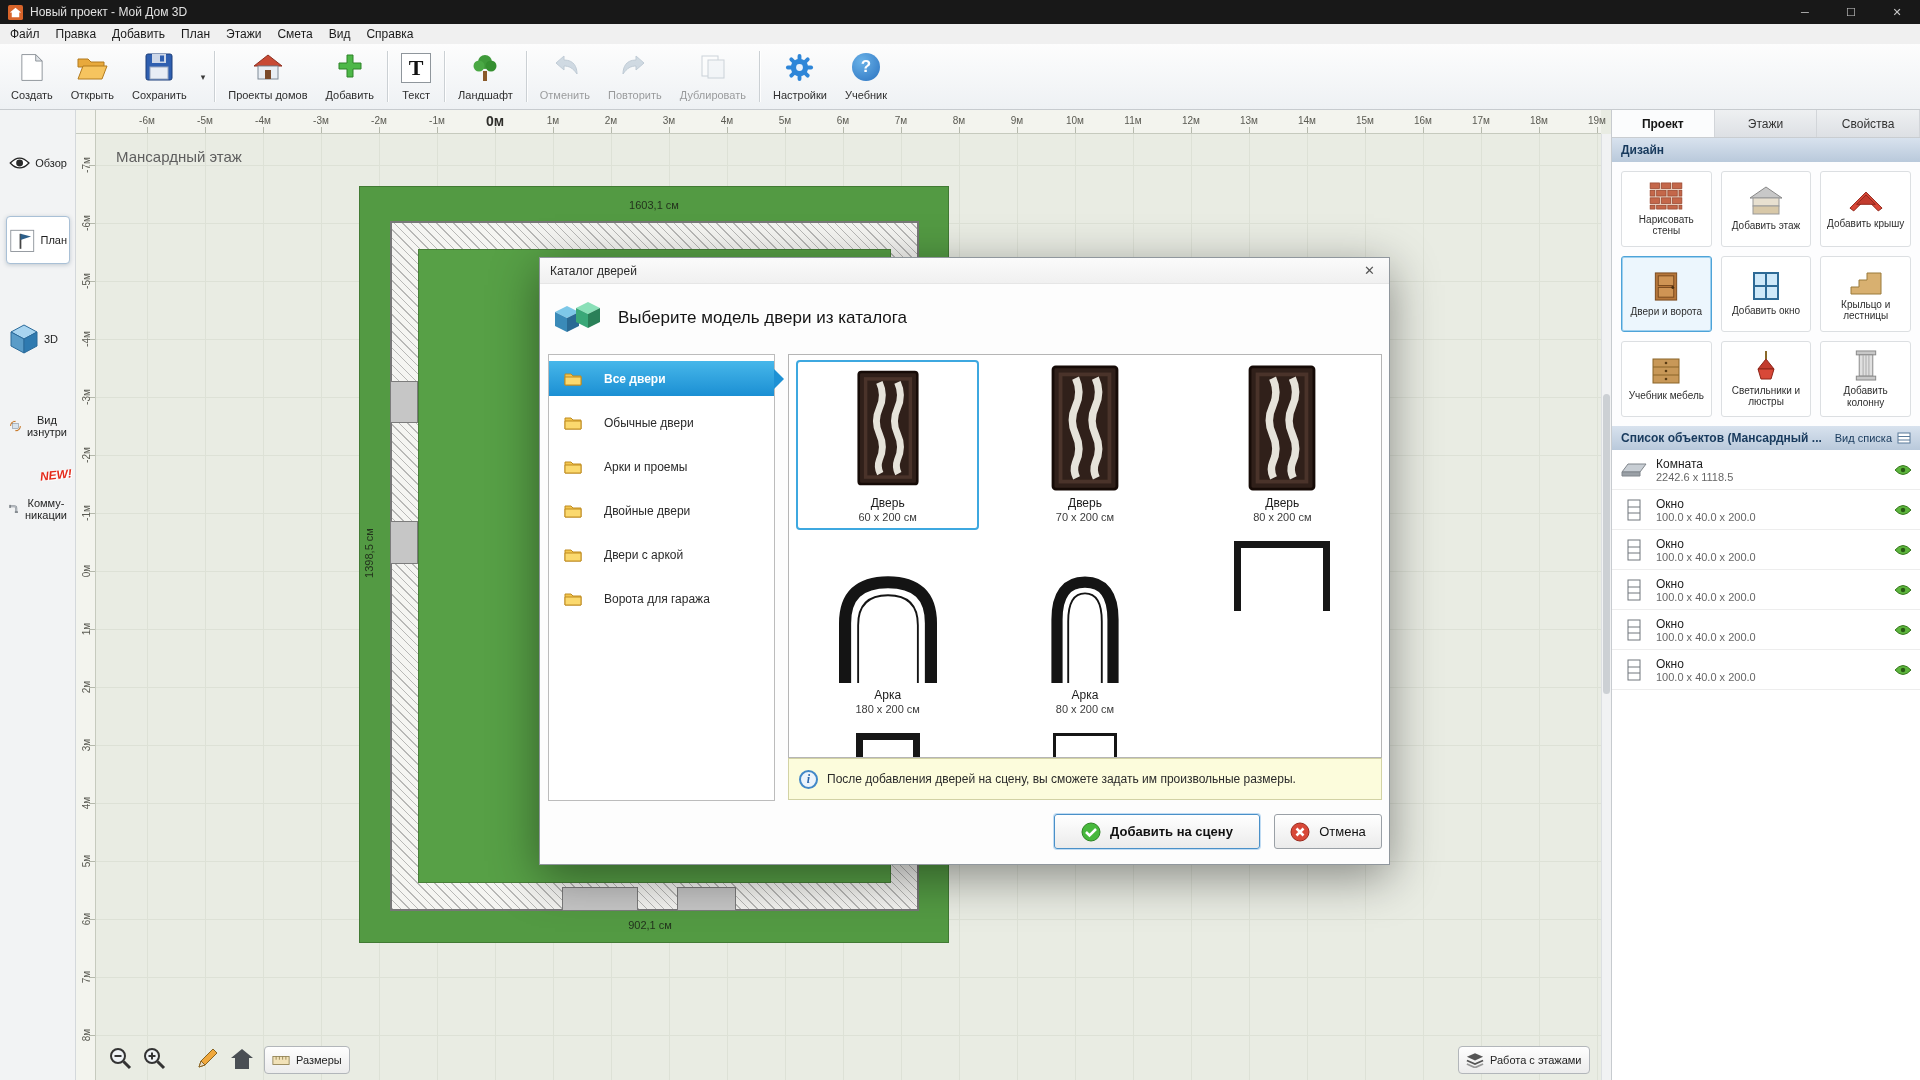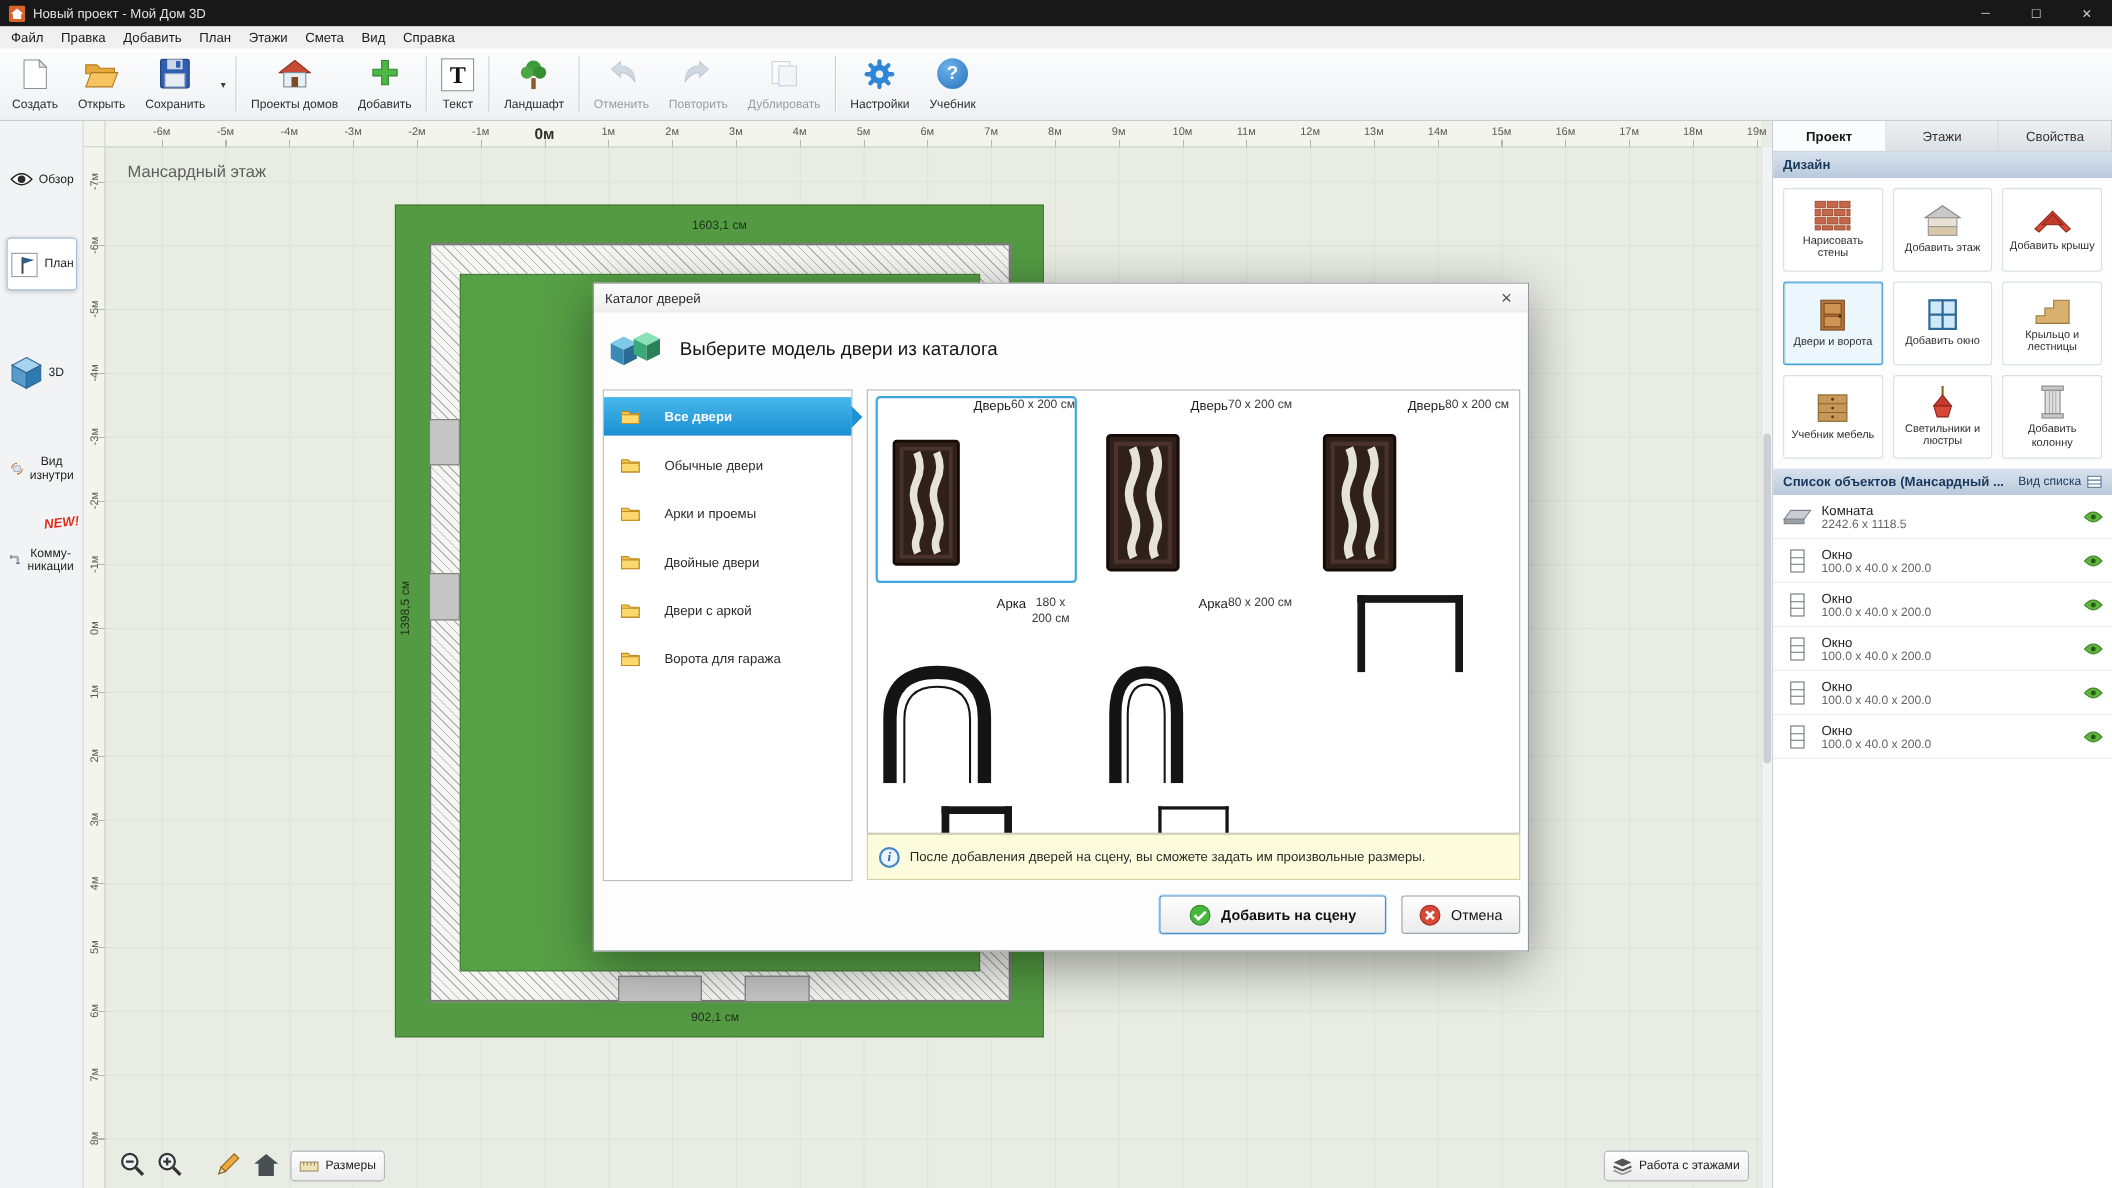--- a/index.html
+++ b/index.html
@@ -76,21 +76,21 @@
 .dialog{position:absolute;left:539px;top:257px;width:851px;height:608px;background:#fdfdfd;border:1px solid #90979d;box-shadow:0 12px 45px rgba(0,0,0,.42);z-index:100}
 .dlg-titlebar{position:absolute;left:0;top:0;right:0;height:26px;background:linear-gradient(#fbfbfb,#f0f0f0);border-bottom:1px solid #e6e6e6;display:flex;align-items:center;padding:0 10px;font-size:12px;color:#2a2a2a}
 .dlg-close{margin-left:auto;font-size:13px;color:#555;padding:0 4px}
 .dlg-header{position:absolute;left:0;top:26px;right:0;height:68px;display:flex;align-items:center;gap:17px;padding-left:15px}
 .dlg-heading{font-size:17px;color:#141414}
 .dlg-cats{position:absolute;left:8px;top:96px;width:227px;bottom:63px;background:#fff;border:1px solid #bcbcbc;padding:6px 7px}
 .cat-row{position:relative;height:35px;display:flex;align-items:center;gap:22px;padding:0 8px;margin-bottom:9px;font-size:12px;color:#2a2a2a}
 .cat-row.selected{margin:0 -7px 9px;padding:0 15px;background:linear-gradient(#47b7ea,#1b8fd3);color:#fff;font-weight:bold}
 .cat-row.selected::after{content:"";position:absolute;right:-10px;top:50%;margin-top:-10px;border-left:10px solid #1e91d4;border-top:10px solid transparent;border-bottom:10px solid transparent}
 .dlg-grid{position:absolute;left:248px;top:96px;width:594px;height:404px;background:#fff;border:1px solid #b5b5b5;display:grid;grid-template-columns:repeat(3,1fr);grid-template-rows:180px 192px 1fr;overflow:hidden}
-.tile{margin:5px 7px;border:2px solid transparent;border-radius:4px;display:flex;justify-content:flex-end;padding-bottom:3px}
+.tile{margin:5px 7px;border:2px solid transparent;border-radius:4px;display:flex;flex-direction:column;align-items:center;justify-content:flex-end;padding-bottom:3px}
 .tile.selected{border-color:#3da8e0}
 .tile .img{flex:1;display:flex;align-items:flex-end;justify-content:center;padding-bottom:5px}
 .cap{font-size:12px;color:#1c1c1c;line-height:1.25;text-align:center}
 .cap2{font-size:11px;color:#3c3c3c;line-height:1.25;text-align:center}
 .tile-frame{display:flex;align-items:flex-start;justify-content:center;padding-top:6px}
 .frame{border:7px solid #161616;border-bottom:none;height:70px}
 .frame.thin{border-width:3px 3px 0}
 .dlg-info{position:absolute;left:248px;top:500px;width:594px;height:42px;background:#fcfcdc;border:1px solid #d2d2a4;display:flex;align-items:center;gap:9px;padding:0 10px}
 .info-ico{flex:0 0 19px;width:19px;height:19px;border-radius:50%;background:#ecf4fc;border:2px solid #4288c8;color:#2a66aa;font-weight:bold;font-style:italic;font-size:12px;display:flex;align-items:center;justify-content:center;font-family:"Liberation Serif",serif}
 .dlg-info .txt{font-size:12px;color:#2a2a2a}

